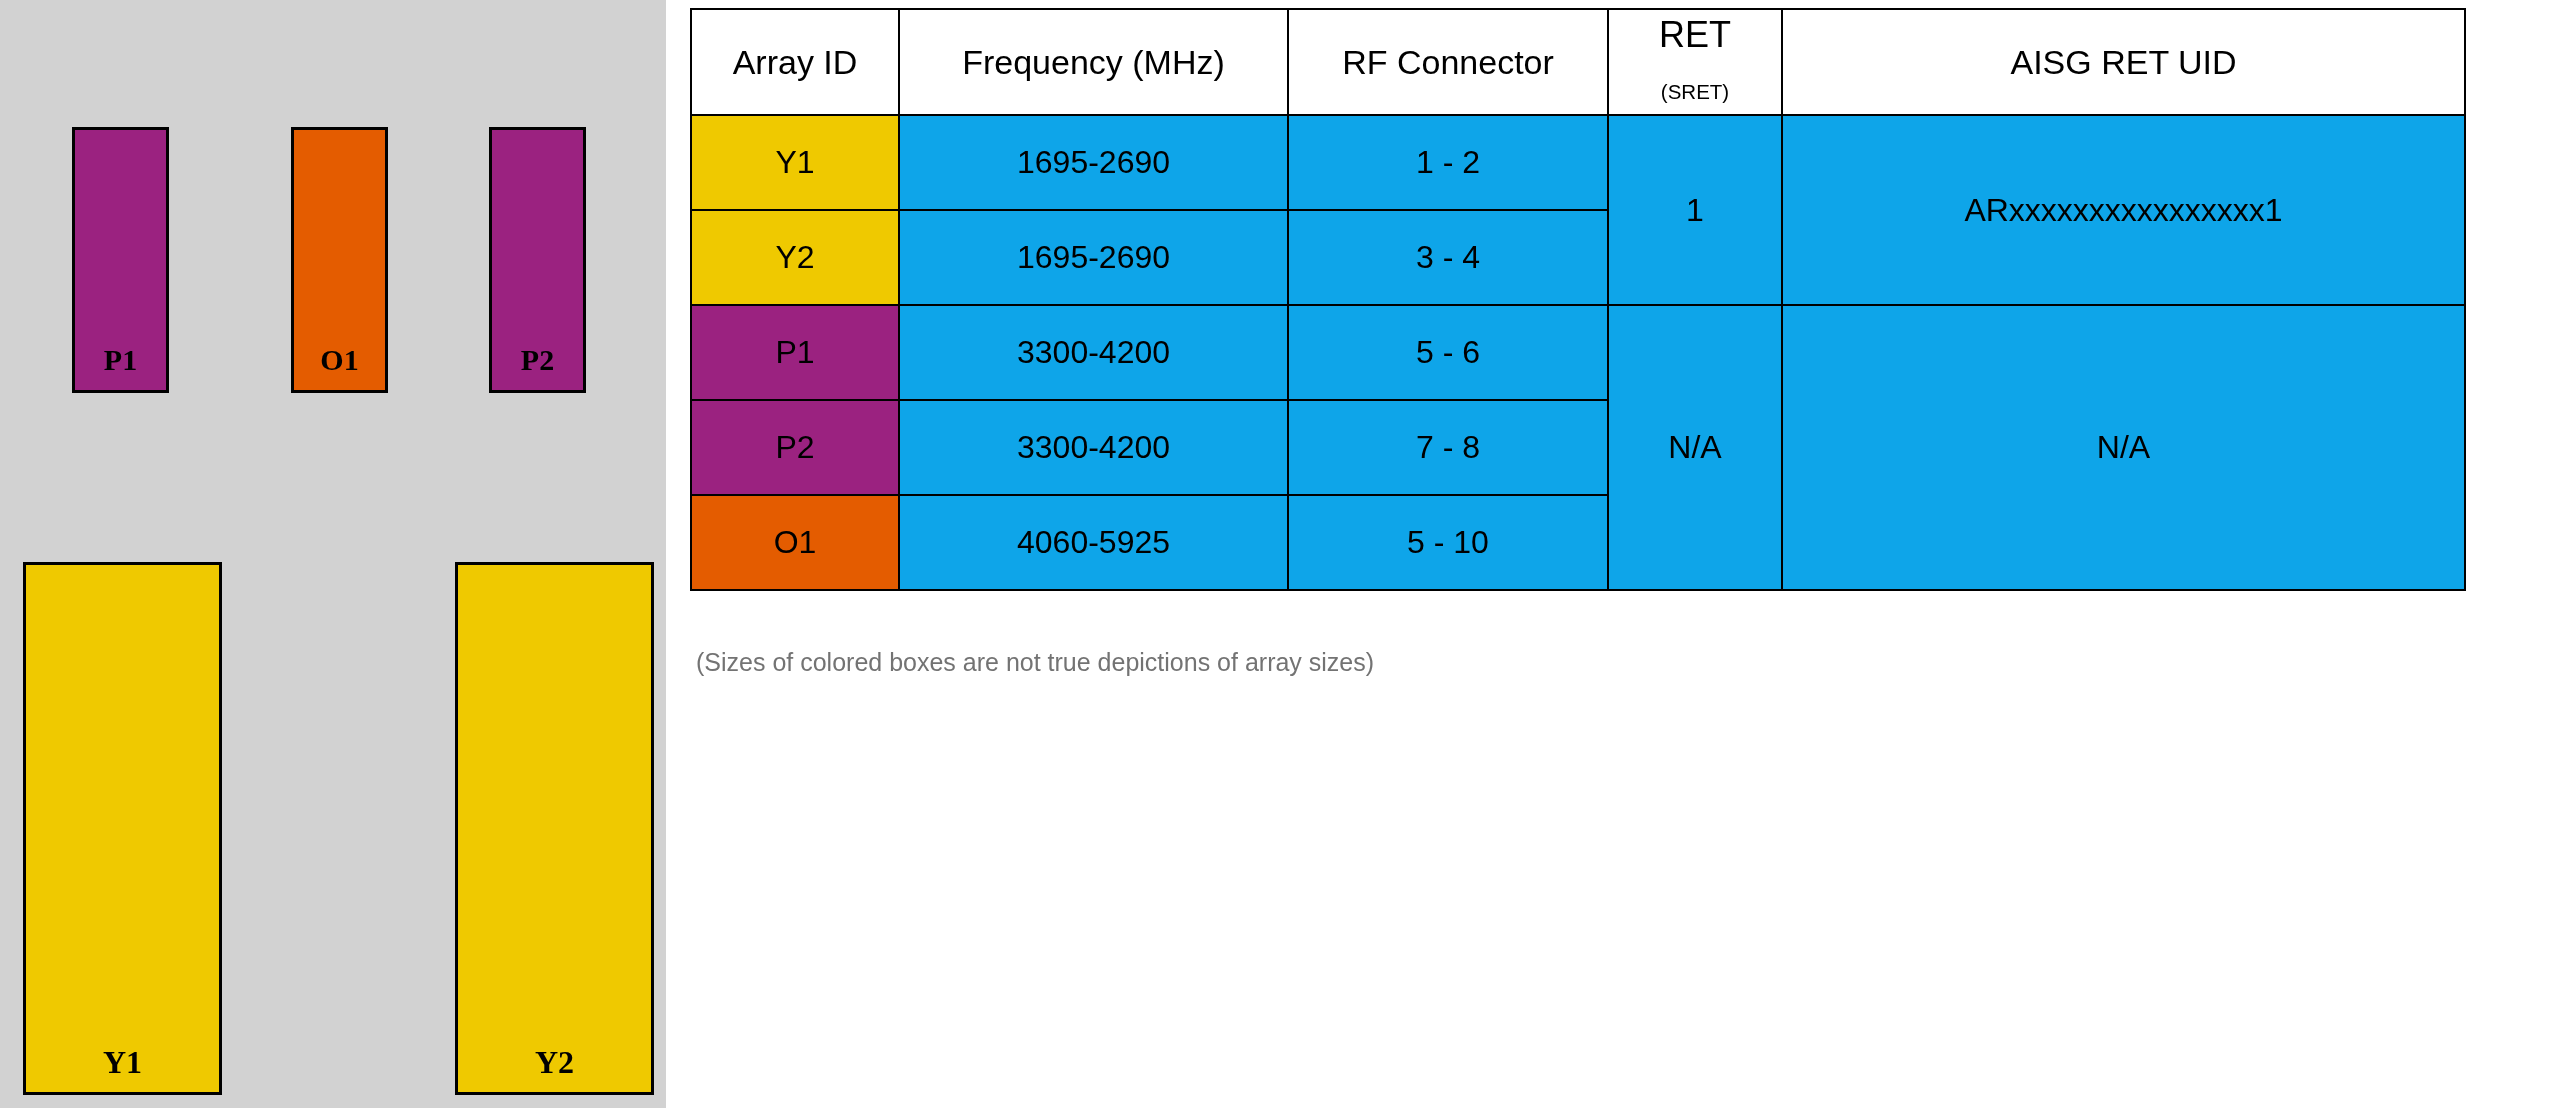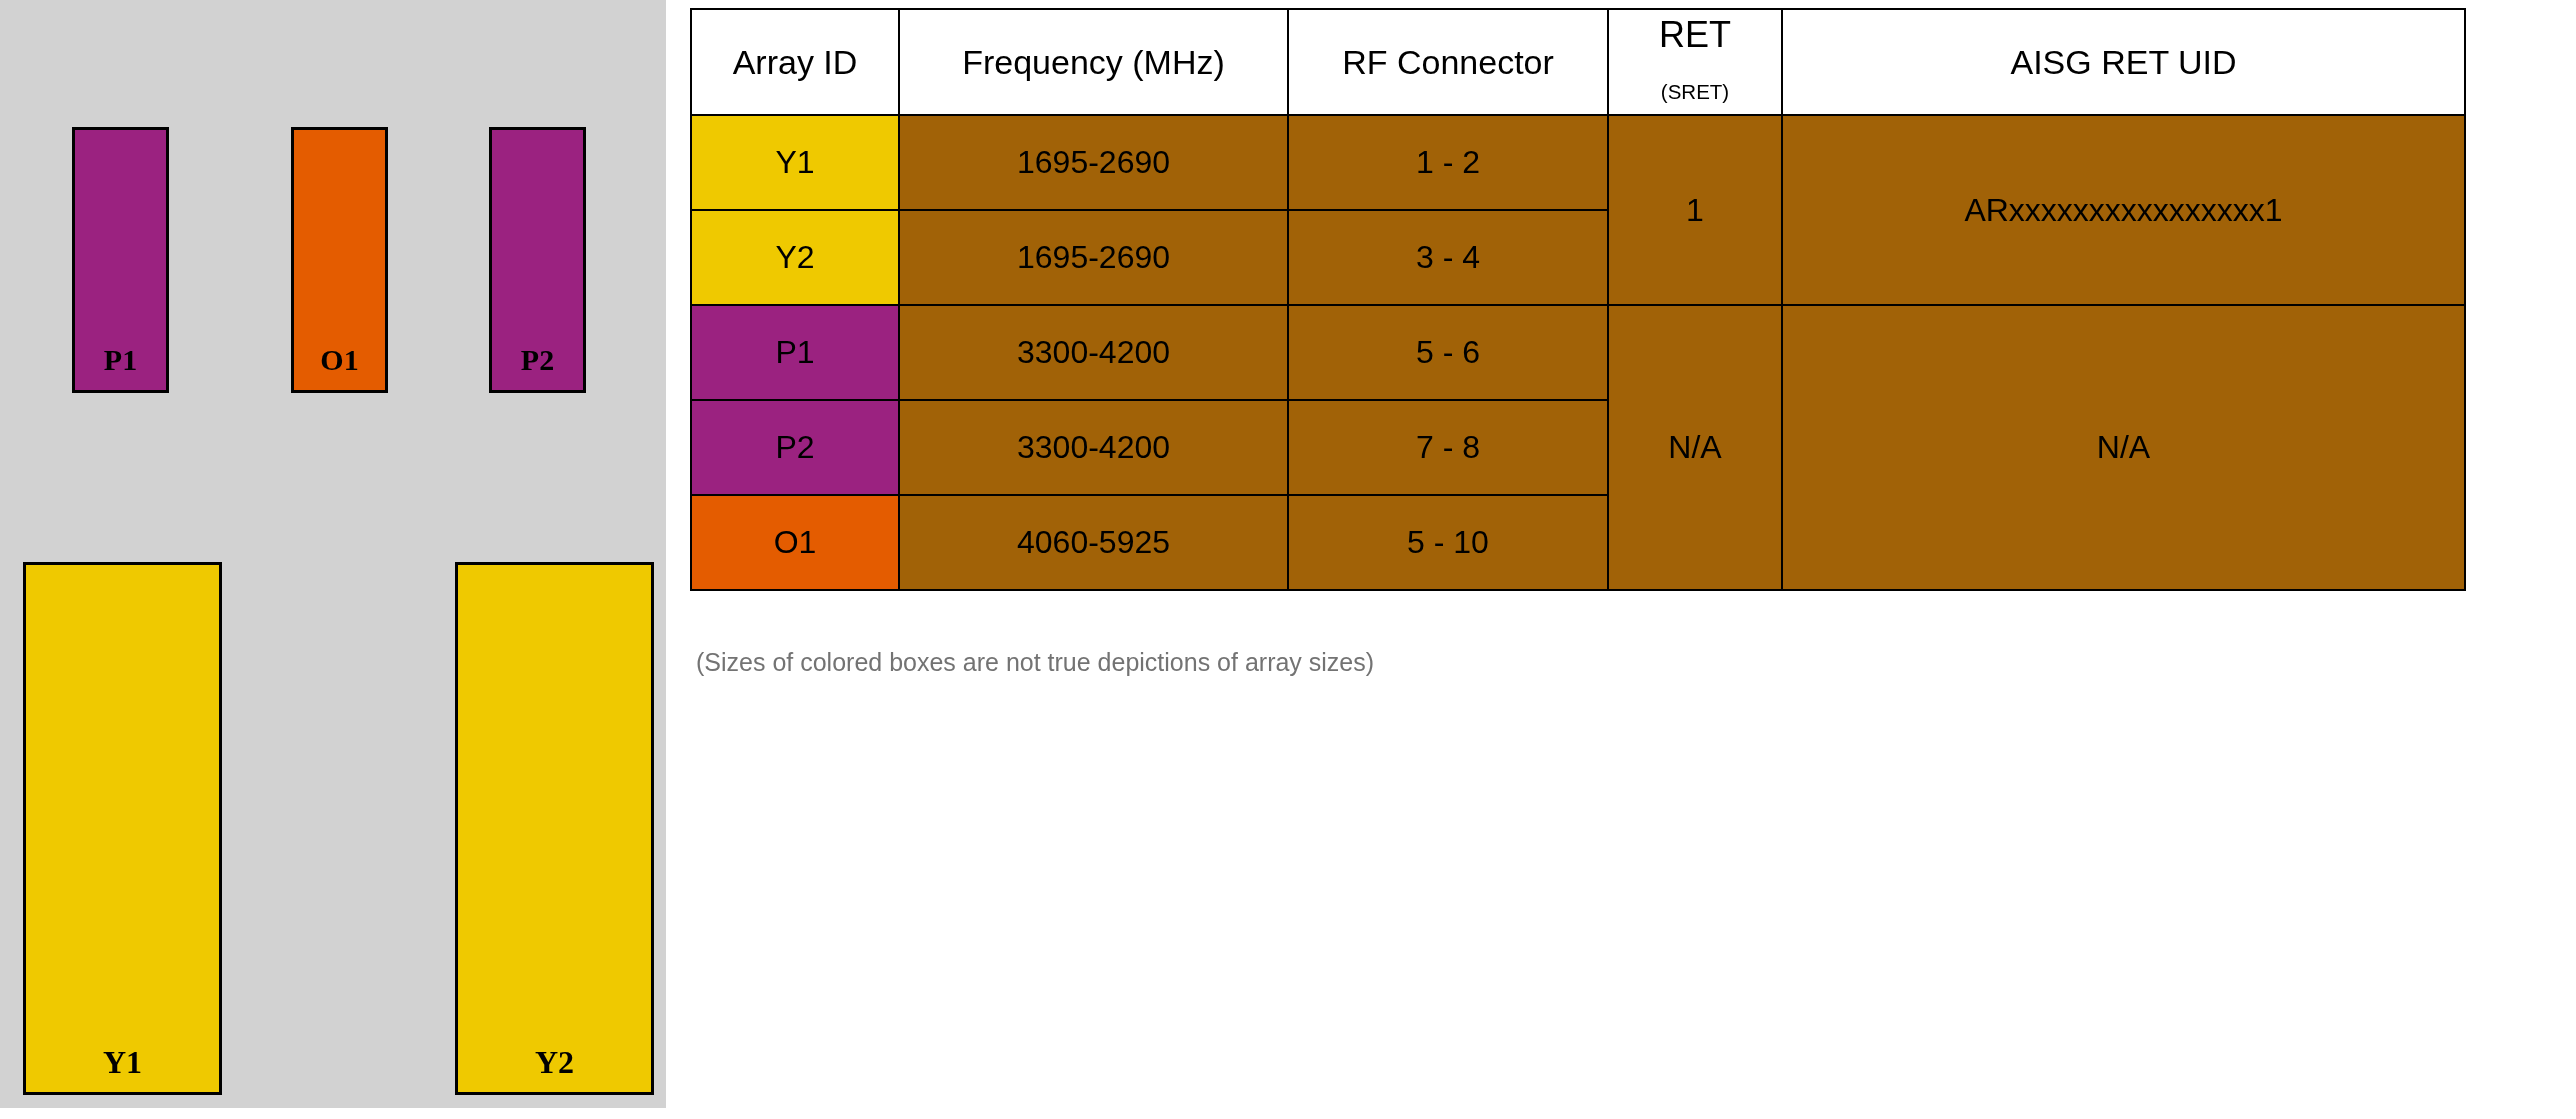--- a/index.html
+++ b/index.html
@@ -78,21 +78,21 @@
     padding: 0;
   }
   table#spec-table thead th {
     height: 104px;
     font-size: 34px;
     background: #ffffff;
   }
   table#spec-table tbody td {
     height: 93px;
     font-size: 32px;
-    background: #a16207;
+    background: #0ea5e9;
   }
 
   
   col.c-array   { width: 208px; }
   col.c-freq    { width: 389px; }
   col.c-conn    { width: 320px; }
   col.c-ret     { width: 174px; }
   col.c-uid     { width: 683px; }
 
   .ret-head-main { display: block; font-size: 36px; line-height: 1.02; }

